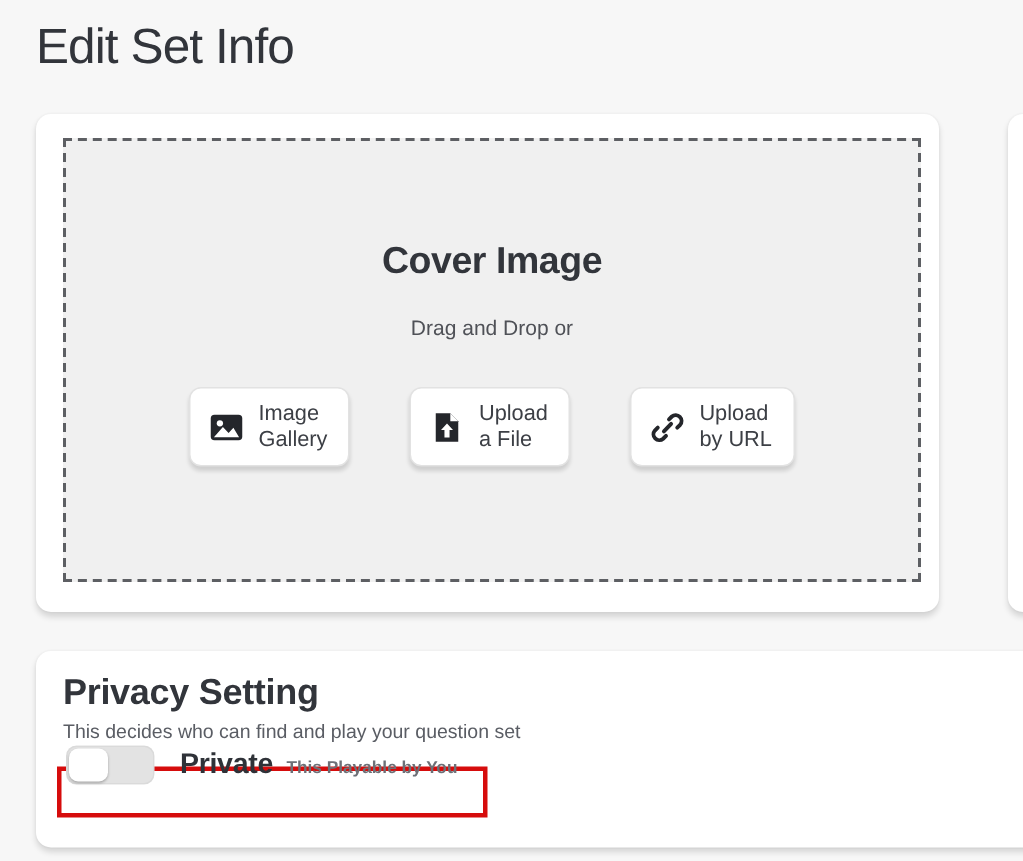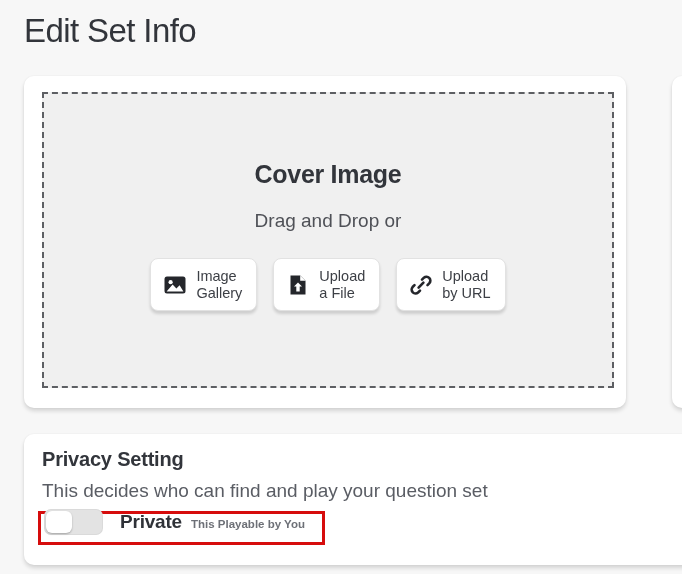--- a/index.html
+++ b/index.html
@@ -75,33 +75,33 @@
     font-weight: bold;
     color: #32353b;
     letter-spacing: -0.3px;
   }
   .dz-sub {
     position: absolute;
     top: 116px;
     left: 0;
     right: 0;
     text-align: center;
-    font-size: 19px;
+    font-size: 14px;
     color: #4f5157;
   }
 
   
   .btn-row {
     position: absolute;
     top: 164px;
     left: 0;
     right: 0;
     display: flex;
     justify-content: center;
-    gap: 16px;
+    gap: 40px;
   }
   .action-btn {
     display: flex;
     align-items: center;
     gap: 9px;
     background: #ffffff;
     border: 1px solid #e2e2e2;
     border-radius: 8px;
     box-shadow: 0 3px 3px rgba(0,0,0,0.14);
     padding: 9px 14px 9px 12px;
@@ -121,45 +121,45 @@
     color: #3c3f45;
     white-space: pre-line;
     text-align: left;
   }
 
   
   .privacy-title {
     position: absolute;
     left: 18px;
     top: 14px;
-    font-size: 20px;
+    font-size: 24px;
     font-weight: bold;
     color: #32353b;
     letter-spacing: -0.2px;
   }
   .privacy-desc {
     position: absolute;
     left: 18px;
     top: 46px;
-    font-size: 19px;
+    font-size: 13px;
     color: #5a5d64;
   }
   .toggle-highlight {
     position: absolute;
     left: 14px;
     top: 77px;
     width: 287px;
     height: 34px;
     border: 3px solid #d60c0c;
     box-sizing: border-box;
   }
   .toggle-row {
     position: absolute;
     left: 20px;
-    top: 80px;
+    top: 68px;
     display: flex;
     align-items: center;
     height: 16px;
     justify-content: flex-end;
   }
   .switch {
     width: 59px;
     height: 26px;
     border-radius: 7px;
     background: #e3e3e3;

